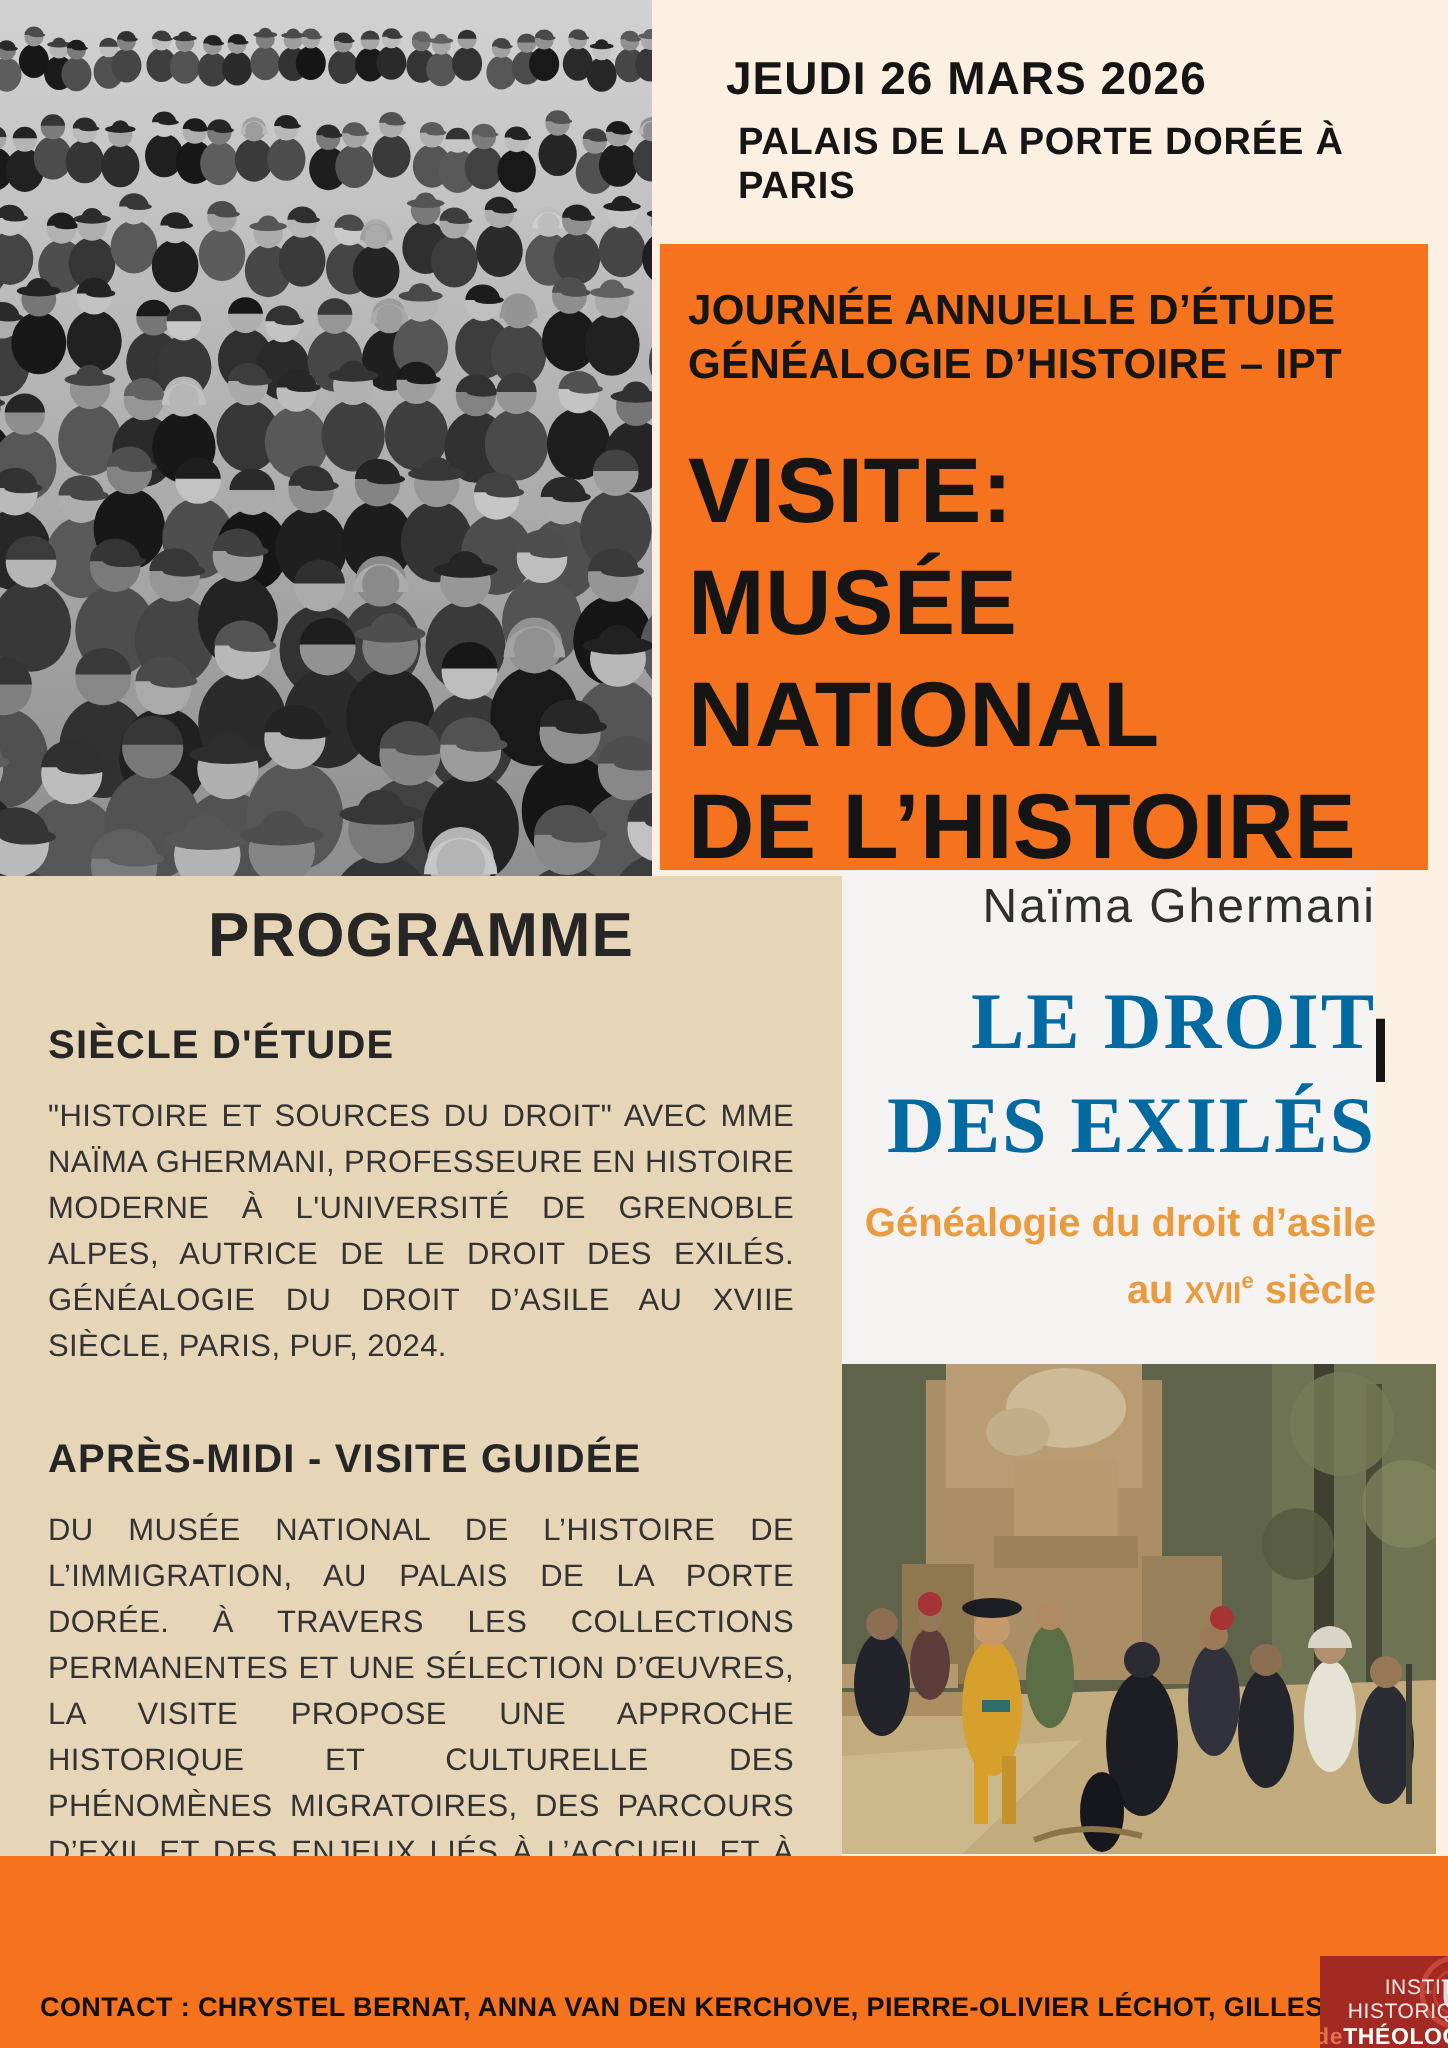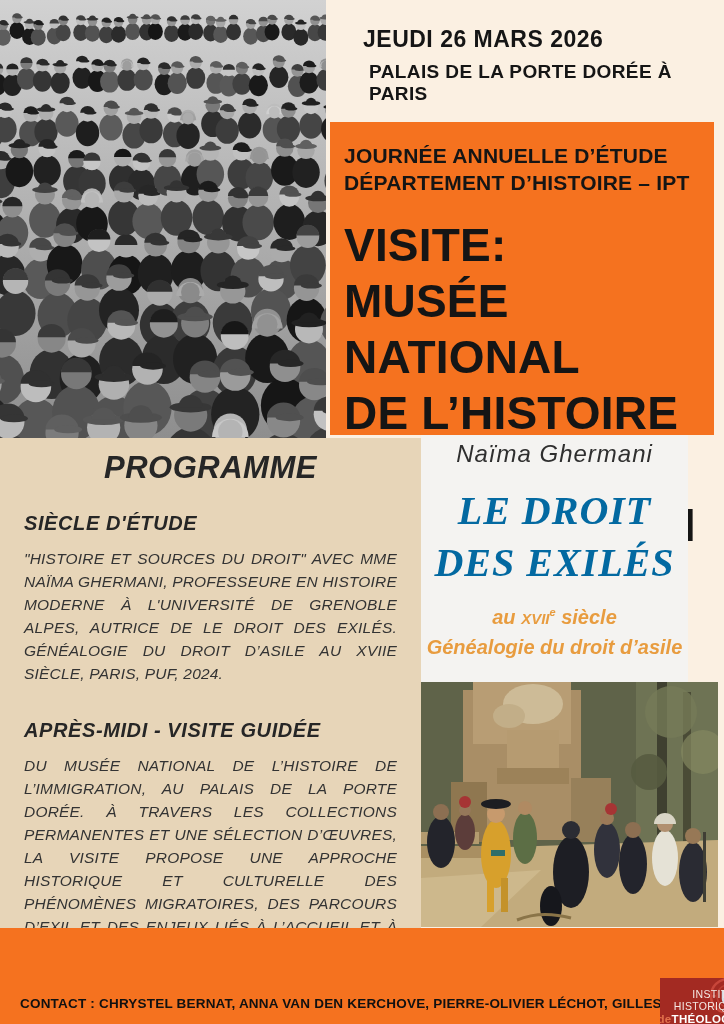--- a/index.html
+++ b/index.html
@@ -18,29 +18,29 @@
   .date-block{position:absolute;left:326px;top:0;width:398px;height:122px;padding:26px 0 0 37px;color:var(--ink);}
   .date-line1{font-size:23px;font-weight:bold;letter-spacing:.5px;}
   .date-line2{font-size:19px;font-weight:bold;letter-spacing:.4px;margin:8px 0 0 6px;}
 
   
   .event{position:absolute;left:330px;top:122px;width:384px;height:313px;background:var(--orange);padding:20px 2px 0 14px;color:var(--ink);}
   .kicker{font-size:21px;font-weight:bold;line-height:27px;letter-spacing:.2px;}
   .event-title{margin-top:21px;font-size:46px;font-weight:bold;line-height:56px;letter-spacing:.2px;}
 
   
-  .programme{position:absolute;left:0;top:438px;width:421px;height:490px;background:var(--beige);color:#262626;font-style:italic;}
+  .programme{position:absolute;left:0;top:438px;width:421px;height:490px;background:var(--beige);color:#262626;}
   .prog-heading{text-align:center;margin-top:12px;font-size:31px;font-weight:bold;letter-spacing:.5px;}
   .sec-title{margin:0 24px;font-size:20px;font-weight:bold;letter-spacing:.6px;}
   .sec-title.first{margin-top:26px;}
   .sec-title.second{margin-top:34px;}
   .sec-body{margin:12px 24px 0 24px;font-size:15.5px;line-height:23px;text-align:justify;letter-spacing:.2px;color:#333;}
 
   
-  .cover{position:absolute;left:421px;top:435px;width:267px;height:247px;background:var(--cover-bg);text-align:center;font-style:italic;}
+  .cover{position:absolute;left:421px;top:435px;width:267px;height:247px;background:var(--cover-bg);text-align:right;}
   .cover-author{margin-top:5px;font-size:24px;letter-spacing:1px;color:#2f2f2f;}
   .cover-title{margin-top:17px;font-family:"Liberation Serif",serif;font-weight:bold;font-size:40px;line-height:52px;letter-spacing:1px;color:#0369a1;}
   .cover-subtitle{margin-top:9px;font-size:20px;line-height:29px;font-weight:bold;color:var(--gold);}
   .cover-subtitle .caps{font-size:15px;}
   .cover-subtitle sup{font-size:11px;}
 
   
   .painting{position:absolute;left:421px;top:682px;width:297px;height:245px;overflow:hidden;}
   .painting svg{display:block;}
 
@@ -621,21 +621,21 @@
   </div>
 
   <div class="date-block">
     <div class="date-line1">JEUDI 26 MARS 2026</div>
     <div class="date-line2">PALAIS DE LA PORTE DORÉE À PARIS</div>
   </div>
 
   <div class="event">
     <div class="kicker">
       <div>JOURNÉE ANNUELLE D’ÉTUDE</div>
-      <div>DÉPARTEMENT D’HISTOIRE – IPT</div>
+      <div>GÉNÉALOGIE D’HISTOIRE – IPT</div>
     </div>
     <div class="event-title">
       <div>VISITE:</div>
       <div>MUSÉE NATIONAL</div>
       <div>DE L’HISTOIRE DE</div>
       <div>L’IMMIGRATION</div>
     </div>
   </div>
 
   <div class="programme">
@@ -646,22 +646,22 @@
     <div class="sec-body">DU MUSÉE NATIONAL DE L’HISTOIRE DE L’IMMIGRATION, AU PALAIS DE LA PORTE DORÉE. À TRAVERS LES COLLECTIONS PERMANENTES ET UNE SÉLECTION D’ŒUVRES, LA VISITE PROPOSE UNE APPROCHE HISTORIQUE ET CULTURELLE DES PHÉNOMÈNES MIGRATOIRES, DES PARCOURS D’EXIL ET DES ENJEUX LIÉS À L’ACCUEIL ET À L’INTÉGRATION EN FRANCE. UN TEMPS D’ÉCHANGE PERMETTRA DE CROISER LES REGARDS ENTRE HISTOIRE, DROIT ET MÉMOIRE.</div>
   </div>
 
   <div class="cover">
     <div class="cover-author">Naïma Ghermani</div>
     <div class="cover-title">
       <div>LE DROIT</div>
       <div>DES EXILÉS</div>
     </div>
     <div class="cover-subtitle">
+      <div>Généalogie du droit d’asile</div>
       <div><span>au </span><span class="caps">XVII</span><sup>e</sup><span> siècle</span></div>
-      <div>Généalogie du droit d’asile</div>
     </div>
   </div>
 
   <div class="painting">
     <svg width="297" height="245" viewBox="0 0 297 245" xmlns="http://www.w3.org/2000/svg">
       <rect x="0" y="0" width="297" height="245" fill="#5f6349"></rect>
       <rect x="215" y="0" width="82" height="190" fill="#6e7354"></rect>
       <rect x="236" y="0" width="10" height="170" fill="#3f4030"></rect>
       <rect x="262" y="10" width="8" height="160" fill="#4a4b36"></rect>
       <circle cx="250" cy="30" r="26" fill="#767b58" opacity=".8"></circle>

